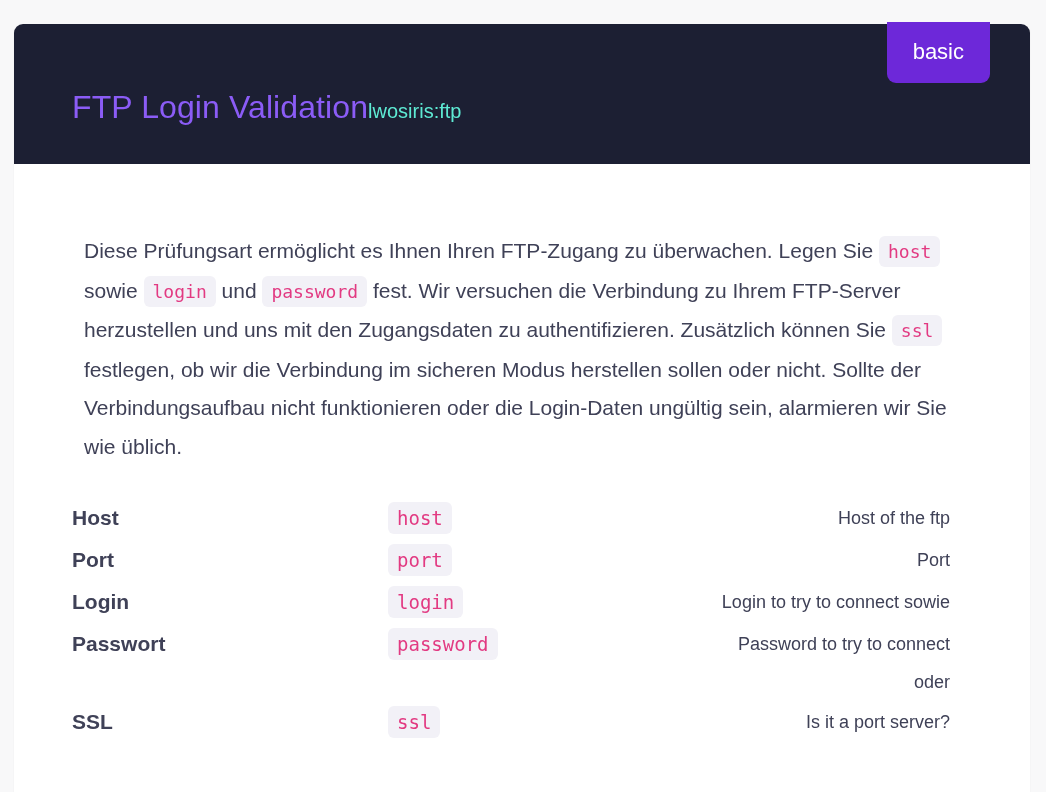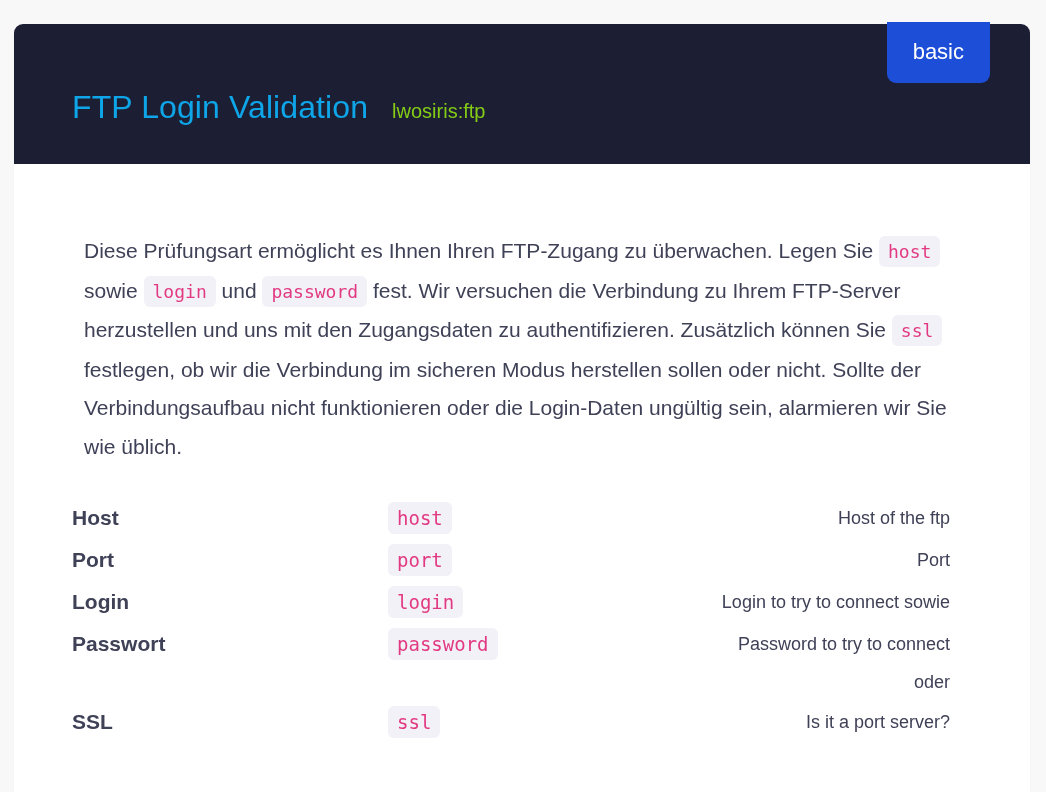--- a/index.html
+++ b/index.html
@@ -37,36 +37,36 @@
   }
   .header-title-row {
     position: absolute;
     left: 58px;
     bottom: 38px;
     display: flex;
     align-items: baseline;
     white-space: nowrap;
   }
   .header-title {
-    color: #0ea5e9;
+    color: #8b5cf6;
     font-size: 32px;
     font-weight: 400;
     letter-spacing: 0.1px;
   }
   .header-subtitle {
-    color: #84cc16;
+    color: #5eead4;
     font-size: 20px;
     font-weight: 400;
-    margin-left: 24px;
+    margin-left: 0;
   }
   .badge {
     position: absolute;
     top: -2px;
     right: 40px;
-    background: #1d4ed8;
+    background: #6d28d9;
     color: #ffffff;
     font-size: 22px;
     line-height: 1;
     padding: 19px 26px 20px 26px;
     border-radius: 0 0 9px 9px;
     box-sizing: border-box;
   }
 
   
   .card-body {

